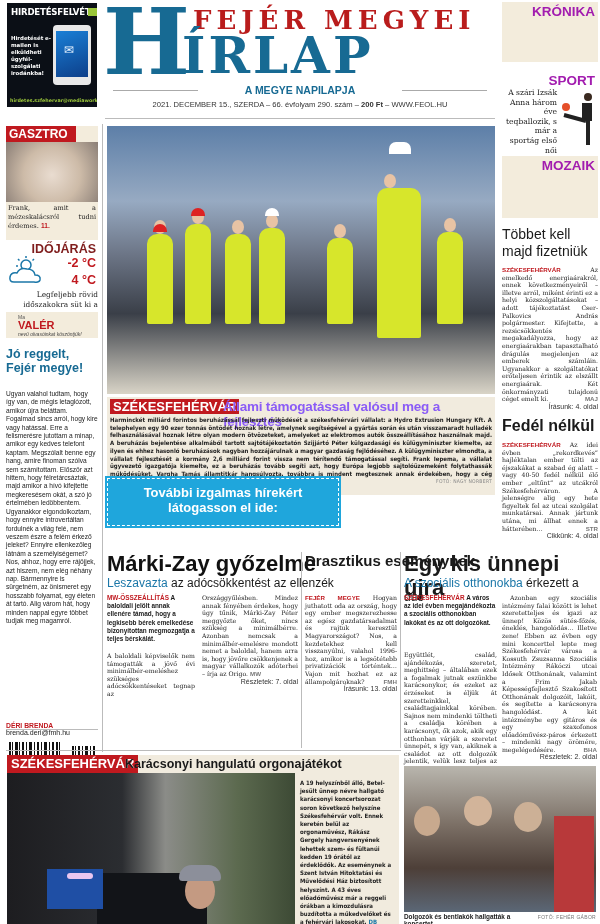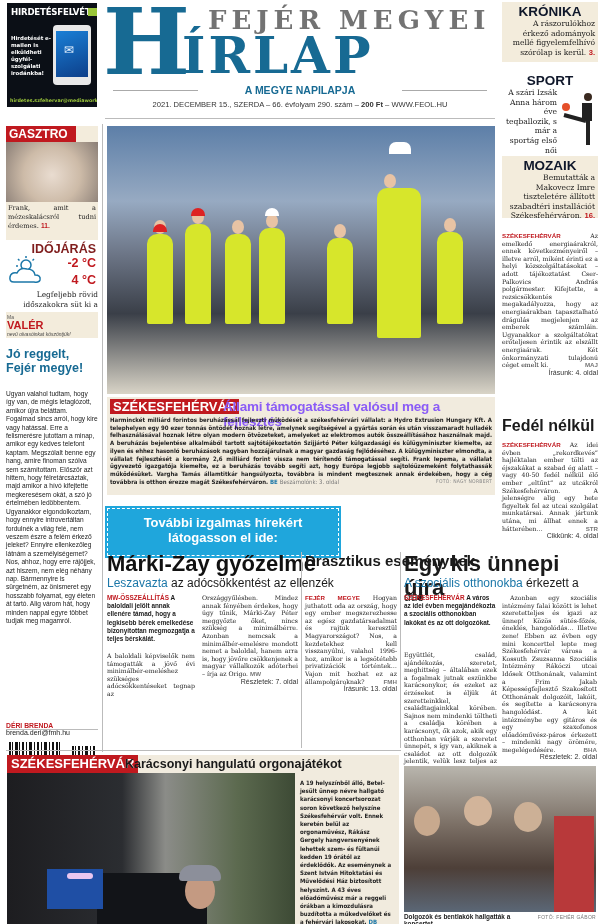--- a/index.html
+++ b/index.html
@@ -17,45 +17,45 @@
 #ad{left:7px;top:3px;width:90px;height:104px;background:#0b0f16;overflow:hidden}
 #ad .t{position:absolute;left:4px;top:4px;font:bold 8.6px "DejaVu Sans",sans-serif;color:#fff;letter-spacing:-.2px}
 #ad .g{position:absolute;left:81px;top:5px;width:10px;height:8px;background:#9bc63a}
 #ad .tab{position:absolute;left:46px;top:22px;width:38px;height:60px;background:#e8e8e8;border-radius:4px}
 #ad .scr{position:absolute;left:49px;top:28px;width:32px;height:46px;background:linear-gradient(160deg,#1a7fd6,#0d3f8a)}
 #ad .env{position:absolute;left:57px;top:40px;font-size:12px;color:#e6f2ff}
 #ad .txt{position:absolute;left:4px;top:32px;width:40px;font:bold 5.4px/7px "DejaVu Sans",sans-serif;color:#fff}
 #ad .mail{position:absolute;left:3px;top:95px;font:bold 4.8px "DejaVu Sans",sans-serif;color:#9bc63a}
 
 #logo-h{left:103px;top:-4px;font:bold 92px/92px "DejaVu Serif",serif;color:#176a93;letter-spacing:-2px}
-#logo-top{left:208px;top:6px;font:bold 26px/28px "DejaVu Serif",serif;color:#737373;letter-spacing:5px}
+#logo-top{left:193px;top:6px;font:bold 26px/28px "DejaVu Serif",serif;color:#b91c1c;letter-spacing:5px}
 #logo-main{left:182px;top:30px;font:bold 50px/52px "DejaVu Serif",serif;color:#176a93;letter-spacing:3px}
 #tagline{left:105px;top:84px;width:390px;text-align:center;font:bold 10.5px "Liberation Sans",sans-serif;color:#176a93}
 #tagline:before,#tagline:after{content:"";position:absolute;top:6px;height:1px;background:#aaa;width:85px}
 #tagline:before{left:8px}#tagline:after{right:8px}
 #dateline{left:105px;top:100px;width:390px;text-align:center;font:7.6px "Liberation Sans",sans-serif;color:#333}
 #hr-top{left:105px;top:118px;width:390px;height:1px;background:#bbb}
 
 
 .teaser{position:absolute;left:502px;width:96px;padding:2px 3px;font-size:7.6px;line-height:9.6px;text-align:right}
-.teaser h3{font:bold 13.5px "Liberation Sans",sans-serif;color:#0f172a;text-align:center;line-height:15px}
+.teaser h3{font:bold 13.5px "Liberation Sans",sans-serif;color:#a21caf;text-align:right;line-height:15px}
 .teaser b{color:#c0191f;font-family:"Liberation Sans",sans-serif}
 
 
 #gasztro{left:6px;top:126px;width:92px;height:114px}
 #gasztro .bar{background:#c0191f;color:#fff;font:bold 12px "Liberation Sans",sans-serif;padding:1px 3px;width:70px}
 #gasztro .img{height:60px;background:radial-gradient(circle at 50% 55%,#e9dcd0 0,#cdbba8 50%,#8a7e76 100%)}
 #gasztro .cap{font-size:6.6px;line-height:8.8px;padding:2px 2px;text-align:justify}
 #weather{left:6px;top:242px;width:92px;height:92px}
 #weather .h{position:absolute;right:2px;top:0;font:bold 12.5px "Liberation Sans",sans-serif;color:#7f1d1d}
 #weather .t1{position:absolute;right:2px;top:14px;font:bold 12.5px "Liberation Sans",sans-serif;color:#c0191f}
 #weather .t2{position:absolute;right:2px;top:31px;font:bold 12.5px "Liberation Sans",sans-serif;color:#c0191f}
 #weather .d{position:absolute;left:0;top:48px;width:92px;text-align:right;font-size:7.4px;line-height:9.8px}
 #weather svg{position:absolute;left:2px;top:14px}
-#nameday{left:6px;top:312px;width:92px;height:26px;padding:2px 1px}
+#nameday{left:6px;top:312px;width:92px;height:26px;padding:2px 12px}
 #nameday .a{font:5px "Liberation Sans",sans-serif;color:#555}
 #nameday .n{font:bold 11px "Liberation Sans",sans-serif;color:#c0191f;line-height:11px}
 #nameday .c{font:italic 5px "Liberation Sans",sans-serif;color:#444}
 #col-title{left:6px;top:348px;width:92px;font:bold 12.5px/13.5px "Liberation Sans",sans-serif;color:#176a93}
 #col-body{left:6px;top:390px;width:92px;font:6.6px/8.4px "Liberation Sans",sans-serif;color:#222}
 #col-author{left:6px;top:722px;width:92px;font:bold 6.8px "Liberation Sans",sans-serif;color:#c0191f;border-bottom:1px solid #bbb}
 #col-email{left:6px;top:729px;font:7px "Liberation Sans",sans-serif}
 #barcode{left:6px;top:740px;width:92px;height:22px}
 #vline{left:102px;top:124px;width:1px;height:628px;background:#bbb}
 
@@ -66,21 +66,21 @@
 .hat{position:absolute;width:14px;height:8px;border-radius:7px 7px 0 0}
 #main-head{left:107px;top:397px;width:388px;background:#f1ebde}
 #main-kick{position:absolute;left:3px;top:2px;background:#c0191f;color:#fff;font:bold 13px "Liberation Sans",sans-serif;padding:0 3px;line-height:15px}
 #main-title{position:absolute;left:116px;top:2px;font:bold 13.5px/15px "Liberation Sans",sans-serif;color:#8b5cf6;letter-spacing:-.2px}
 #main-lead{position:absolute;left:3px;top:19px;width:382px;font:bold 6px/7.7px "DejaVu Sans Condensed","DejaVu Sans",sans-serif;font-stretch:condensed;color:#222;text-align:justify}
 #main-lead .sig{color:#1b77a8}
 #main-lead .ref2{font-weight:normal;color:#777}
 #main-lead .ph{float:right;font-weight:normal;font-size:5px;color:#888;letter-spacing:.3px}
 
 
-#banner{left:107px;top:508px;width:388px;height:50px}
+#banner{left:107px;top:478px;width:388px;height:50px}
 #banner .l{position:absolute;left:0;top:0;width:232px;height:48px;background:#1fa6dc;border:1.5px dashed #fff;outline:2px solid #1fa6dc;color:#fff;font:bold 13px/15px "Liberation Sans",sans-serif;text-align:center;padding-top:6px}
 #banner .r{position:absolute;left:232px;top:0;width:156px;height:48px;background:#f07a1c;border-radius:18px 0 0 18px;color:#fff;font:bold 30px/48px "Liberation Sans",sans-serif;text-align:center}
 #banner .r span{font-weight:normal}
 
 
 #mz-title{left:107px;top:552px;font:bold 22px/24px "Liberation Sans",sans-serif;color:#111}
 #mz-sub{left:107px;top:576px;font:12px "Liberation Sans",sans-serif}
 #mz-lead{left:107px;top:594px;width:88px;font:bold 6.4px/8.2px "Liberation Sans",sans-serif}
 #mz-b1{left:107px;top:652px;width:88px}
 #mz-b2{left:202px;top:594px;width:96px}
@@ -124,36 +124,34 @@
 
 <div id="logo-h" class="abs">H</div>
 <div id="logo-top" class="abs">FEJÉR MEGYEI</div>
 <div id="logo-main" class="abs">ÍRLAP</div>
 <div id="tagline" class="abs">A MEGYE NAPILAPJA</div>
 <div id="dateline" class="abs"><span>2021. DECEMBER 15., SZERDA – 66. évfolyam 290. szám – </span><b>200 Ft</b><span> – WWW.FEOL.HU</span></div>
 <div id="hr-top" class="abs"></div>
 
 <div class="teaser beige" style="top:2px;height:60px">
   <h3>KRÓNIKA</h3>
-  <p><span>A rászorulókhoz érkező adományok mellé figyelemfelhívó szórólap is kerül.</span> <b>3.</b></p>
 </div>
 <div class="teaser" style="top:71px;height:86px">
   <h3>SPORT</h3>
   <svg class="abs" style="left:56px;top:20px" width="40" height="58">
       <circle cx="30" cy="6" r="4" fill="#3a2a20"></circle>
       <rect x="24" y="12" width="10" height="18" fill="#222"></rect>
       <line x1="28" y1="30" x2="6" y2="24" stroke="#222" stroke-width="4"></line>
       <line x1="30" y1="30" x2="30" y2="54" stroke="#222" stroke-width="4"></line>
       <circle cx="8" cy="16" r="4" fill="#e54f2a"></circle>
     </svg>
   <p style="padding-right:38px"><span>A szári Izsák Anna három éve teqballozik, s már a sportág első női világbajnoka.</span> <b>14.</b></p>
 </div>
 <div class="teaser beige" style="top:156px;height:62px">
   <h3>MOZAIK</h3>
-  <p><span>Bemutatták a Makovecz Imre tiszteletére állított szabadtéri installációt Székesfehérváron.</span> <b>16.</b></p>
 </div>
 
 <div id="gasztro" class="abs beige">
   <div class="bar">GASZTRO</div>
   <div class="img"></div>
   <div class="cap"><span>Frank, amit a mézeskalácsról tudni érdemes.</span> <b class="red sans">11.</b></div>
 </div>
 <div id="weather" class="abs">
   <div class="h">IDŐJÁRÁS</div>
   <svg width="36" height="30">
@@ -220,20 +218,21 @@
   <div class="hat" style="left:158px;top:82px;background:#fff"></div>
   <div class="hat" style="left:282px;top:16px;width:22px;height:12px;background:#fff"></div>
 </div>
 <div id="main-head" class="abs" style="height:98px">
   <div id="main-kick">SZÉKESFEHÉRVÁR</div>
   <div id="main-title">Állami támogatással valósul meg a fejlesztés</div>
   <div id="main-lead"><span>Harminckét milliárd forintos beruházással fejleszti működését a székesfehérvári vállalat: a Hydro Extrusion Hungary Kft. A telephelyen egy 90 ezer tonnás öntödét hoznak létre, amelynek segítségével a gyártás során és után visszamaradt hulladék felhasználásával hoznak létre olyan modern ötvözeteket, amelyeket az elektromos autók összeállításához használnak majd. A beruházás bejelentése alkalmából tartott sajtótájékoztatón Szijjártó Péter külgazdasági és külügyminiszter kiemelte, az ilyen és ehhez hasonló beruházások nagyban hozzájárulnak a magyar gazdaság fejlődéséhez. A külügyminiszter elmondta, a vállalat fejlesztését a kormány 2,6 milliárd forint vissza nem térítendő támogatással segíti. Frank Iepema, a vállalat ügyvezető igazgatója kiemelte, ez a beruházás tovább segíti azt, hogy Európa legjobb sajtolóüzemeként folytathassák működésüket. Vargha Tamás államtitkár hangsúlyozta, továbbra is mindent megtesznek annak érdekében, hogy a cég továbbra is otthon érezze magát Székesfehérváron.</span> <span class="sig">BE</span> <span class="ref2">Beszámolónk: 3. oldal</span><span class="ph">FOTÓ: NAGY NORBERT</span></div>
 </div>
 
 <div class="abs" style="left:502px;top:226px;width:96px">
+  <div class="sans" style="font-size:14px;line-height:17px">Többet kell majd fizetniük</div>
   <div class="small" style="margin-top:6px"><b class="red sans">SZÉKESFEHÉRVÁR</b> <span>Az emelkedő energiaárakról, ennek következményeiről – illetve arról, miként érinti ez a helyi közszolgáltatásokat – adott tájékoztatást Cser-Palkovics András polgármester. Kifejtette, a rezsicsökkentés megakadályozza, hogy az energiaárakban tapasztalható drágulás megjelenjen az emberek számláin. Ugyanakkor a szolgáltatókat erőteljesen érintik az elszállt energiaárak. Két önkormányzati tulajdonú céget emelt ki.</span> <b class="sans" style="float:right;color:#777">MAJ</b></div>
   <div class="ref">Írásunk: 4. oldal</div>
 </div>
 <div class="abs" style="left:502px;top:418px;width:96px">
   <div class="sans" style="font-weight:bold;font-size:16px;line-height:15px">Fedél nélkül</div>
   <div class="small" style="margin-top:8px"><b class="red sans">SZÉKESFEHÉRVÁR</b> <span>Az idei évben „rekordkevés” hajléktalan ember tölti az éjszakákat a szabad ég alatt – vagy 40-50 fedél nélkül élő ember „eltűnt” az utcákról Székesfehérváron. A jelenségre alig egy hete figyeltek fel az utcai szolgálat munkatársai. Annak jártunk utána, mi állhat ennek a hátterében…</span> <b class="sans" style="float:right;color:#777">STR</b></div>
   <div class="ref">Cikkünk: 4. oldal</div>
 </div>
 
 <div id="banner" class="abs">

